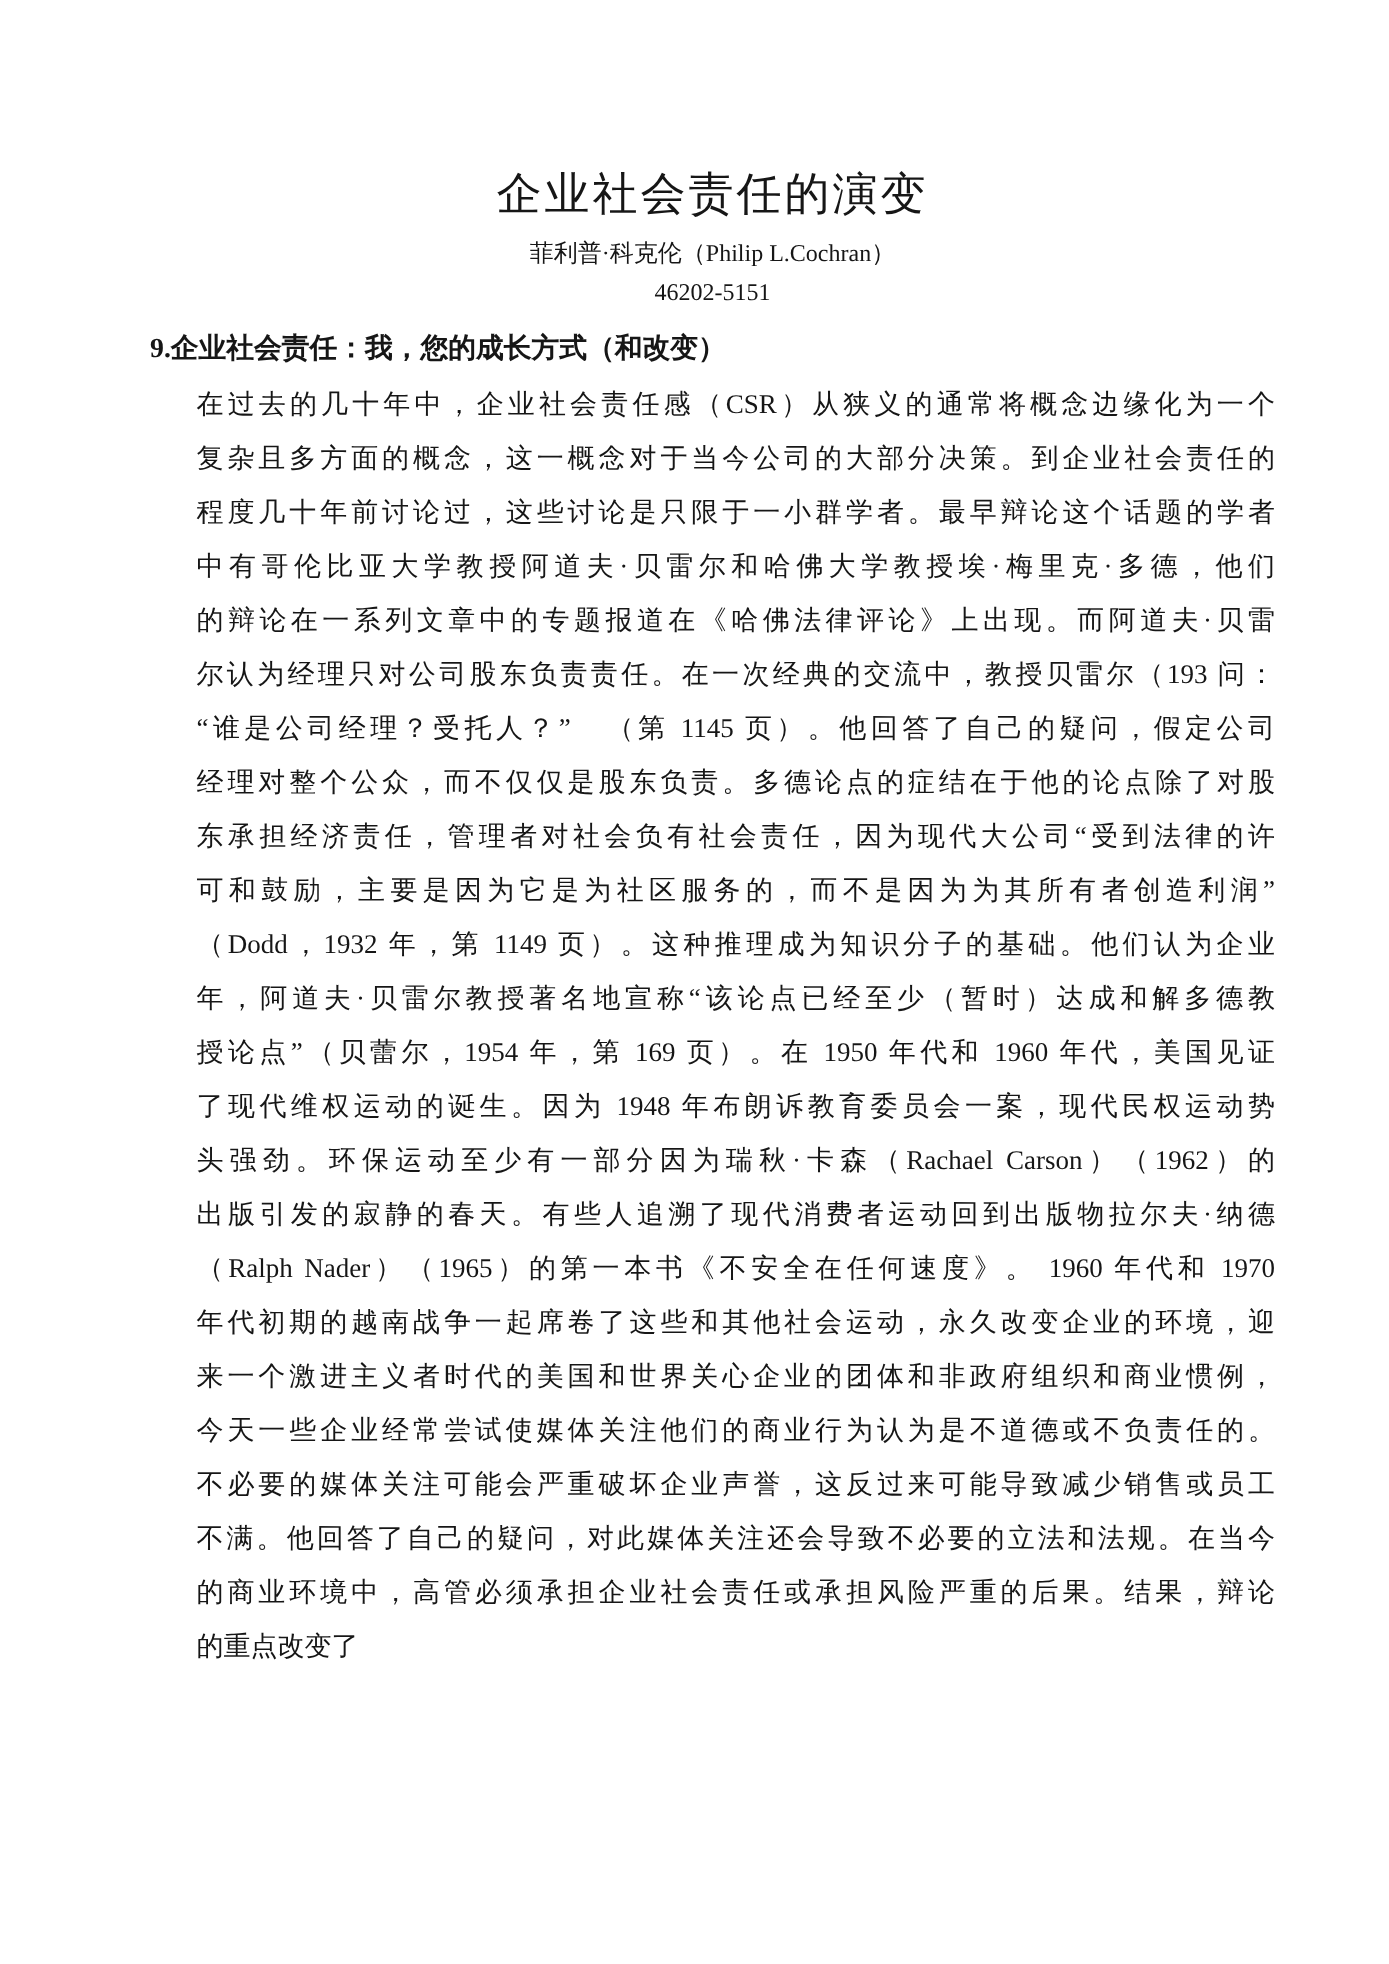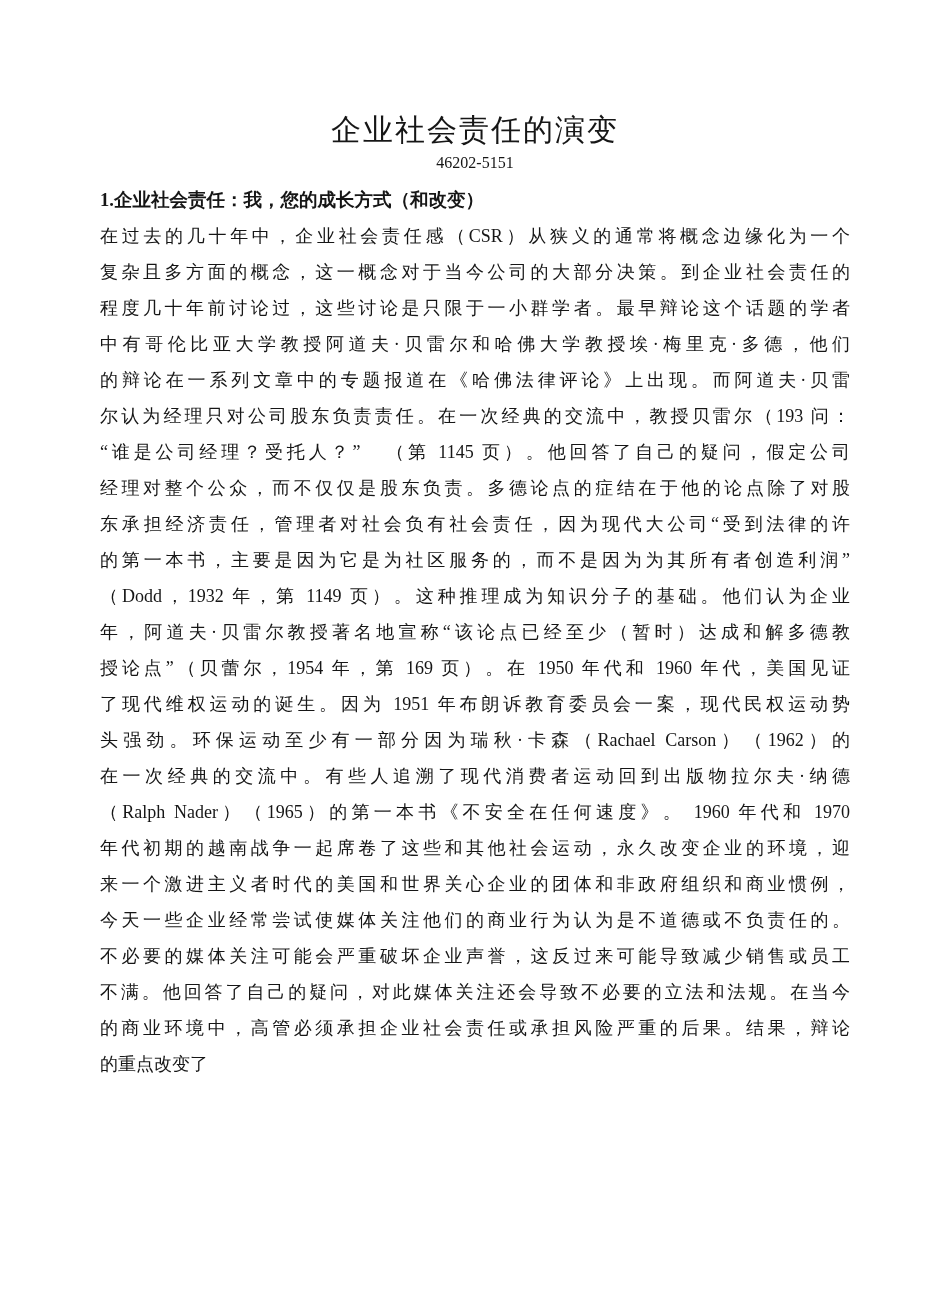--- a/index.html
+++ b/index.html
@@ -38,20 +38,21 @@
   .section-heading {
     margin: 9px 0 0 0;
     font-size: 18.5px;
     font-weight: 700;
     line-height: 30px;
     text-align: left;
     white-space: nowrap;
   }
   .body-text {
     margin-top: 3px;
+    margin-left: 31px;
   }
   .body-line {
     font-size: 18px;
     line-height: 36px;
     height: 36px;
     overflow: hidden;
     text-align: justify;
     text-align-last: justify;
     text-justify: inter-ideograph;
   }
@@ -59,43 +60,44 @@
     text-align: center;
     text-align-last: left;
   }
 </style>
 </head>
 <body>
 
 <div class="page">
   <h1 class="doc-title">企业社会责任的演变</h1>
 
+  <div class="center-line author-line">菲利普·科克伦（Philip L.Cochran）</div>
 
 
   <div class="center-line affiliation-zip">46202-5151</div>
 
-  <h2 class="section-heading">1.企业社会责任：我，您的成长方式（和改变）</h2>
+  <h2 class="section-heading">9.企业社会责任：我，您的成长方式（和改变）</h2>
 
   <div class="body-text">
       <div class="body-line">在过去的几十年中，企业社会责任感（CSR）从狭义的通常将概念边缘化为一个</div>
       <div class="body-line">复杂且多方面的概念，这一概念对于当今公司的大部分决策。到企业社会责任的</div>
       <div class="body-line">程度几十年前讨论过，这些讨论是只限于一小群学者。最早辩论这个话题的学者</div>
       <div class="body-line">中有哥伦比亚大学教授阿道夫·贝雷尔和哈佛大学教授埃·梅里克·多德，他们</div>
       <div class="body-line">的辩论在一系列文章中的专题报道在《哈佛法律评论》上出现。而阿道夫·贝雷</div>
       <div class="body-line">尔认为经理只对公司股东负责责任。在一次经典的交流中，教授贝雷尔（193 问：</div>
       <div class="body-line">“谁是公司经理？受托人？”　（第 1145 页）。他回答了自己的疑问，假定公司</div>
       <div class="body-line">经理对整个公众，而不仅仅是股东负责。多德论点的症结在于他的论点除了对股</div>
       <div class="body-line">东承担经济责任，管理者对社会负有社会责任，因为现代大公司“受到法律的许</div>
-      <div class="body-line">的第一本书，主要是因为它是为社区服务的，而不是因为为其所有者创造利润”</div>
+      <div class="body-line">可和鼓励，主要是因为它是为社区服务的，而不是因为为其所有者创造利润”</div>
       <div class="body-line">（Dodd，1932 年，第 1149 页）。这种推理成为知识分子的基础。他们认为企业</div>
       <div class="body-line">年，阿道夫·贝雷尔教授著名地宣称“该论点已经至少（暂时）达成和解多德教</div>
       <div class="body-line">授论点”（贝蕾尔，1954 年，第 169 页）。在 1950 年代和 1960 年代，美国见证</div>
-      <div class="body-line">了现代维权运动的诞生。因为 1951 年布朗诉教育委员会一案，现代民权运动势</div>
+      <div class="body-line">了现代维权运动的诞生。因为 1948 年布朗诉教育委员会一案，现代民权运动势</div>
       <div class="body-line">头强劲。环保运动至少有一部分因为瑞秋·卡森（Rachael Carson）（1962）的</div>
-      <div class="body-line">在一次经典的交流中。有些人追溯了现代消费者运动回到出版物拉尔夫·纳德</div>
+      <div class="body-line">出版引发的寂静的春天。有些人追溯了现代消费者运动回到出版物拉尔夫·纳德</div>
       <div class="body-line">（Ralph Nader）（1965）的第一本书《不安全在任何速度》。 1960 年代和 1970</div>
       <div class="body-line">年代初期的越南战争一起席卷了这些和其他社会运动，永久改变企业的环境，迎</div>
       <div class="body-line">来一个激进主义者时代的美国和世界关心企业的团体和非政府组织和商业惯例，</div>
       <div class="body-line">今天一些企业经常尝试使媒体关注他们的商业行为认为是不道德或不负责任的。</div>
       <div class="body-line">不必要的媒体关注可能会严重破坏企业声誉，这反过来可能导致减少销售或员工</div>
       <div class="body-line">不满。他回答了自己的疑问，对此媒体关注还会导致不必要的立法和法规。在当今</div>
       <div class="body-line">的商业环境中，高管必须承担企业社会责任或承担风险严重的后果。结果，辩论</div>
       <div class="body-line last">的重点改变了</div>
     </div>
 </div>

